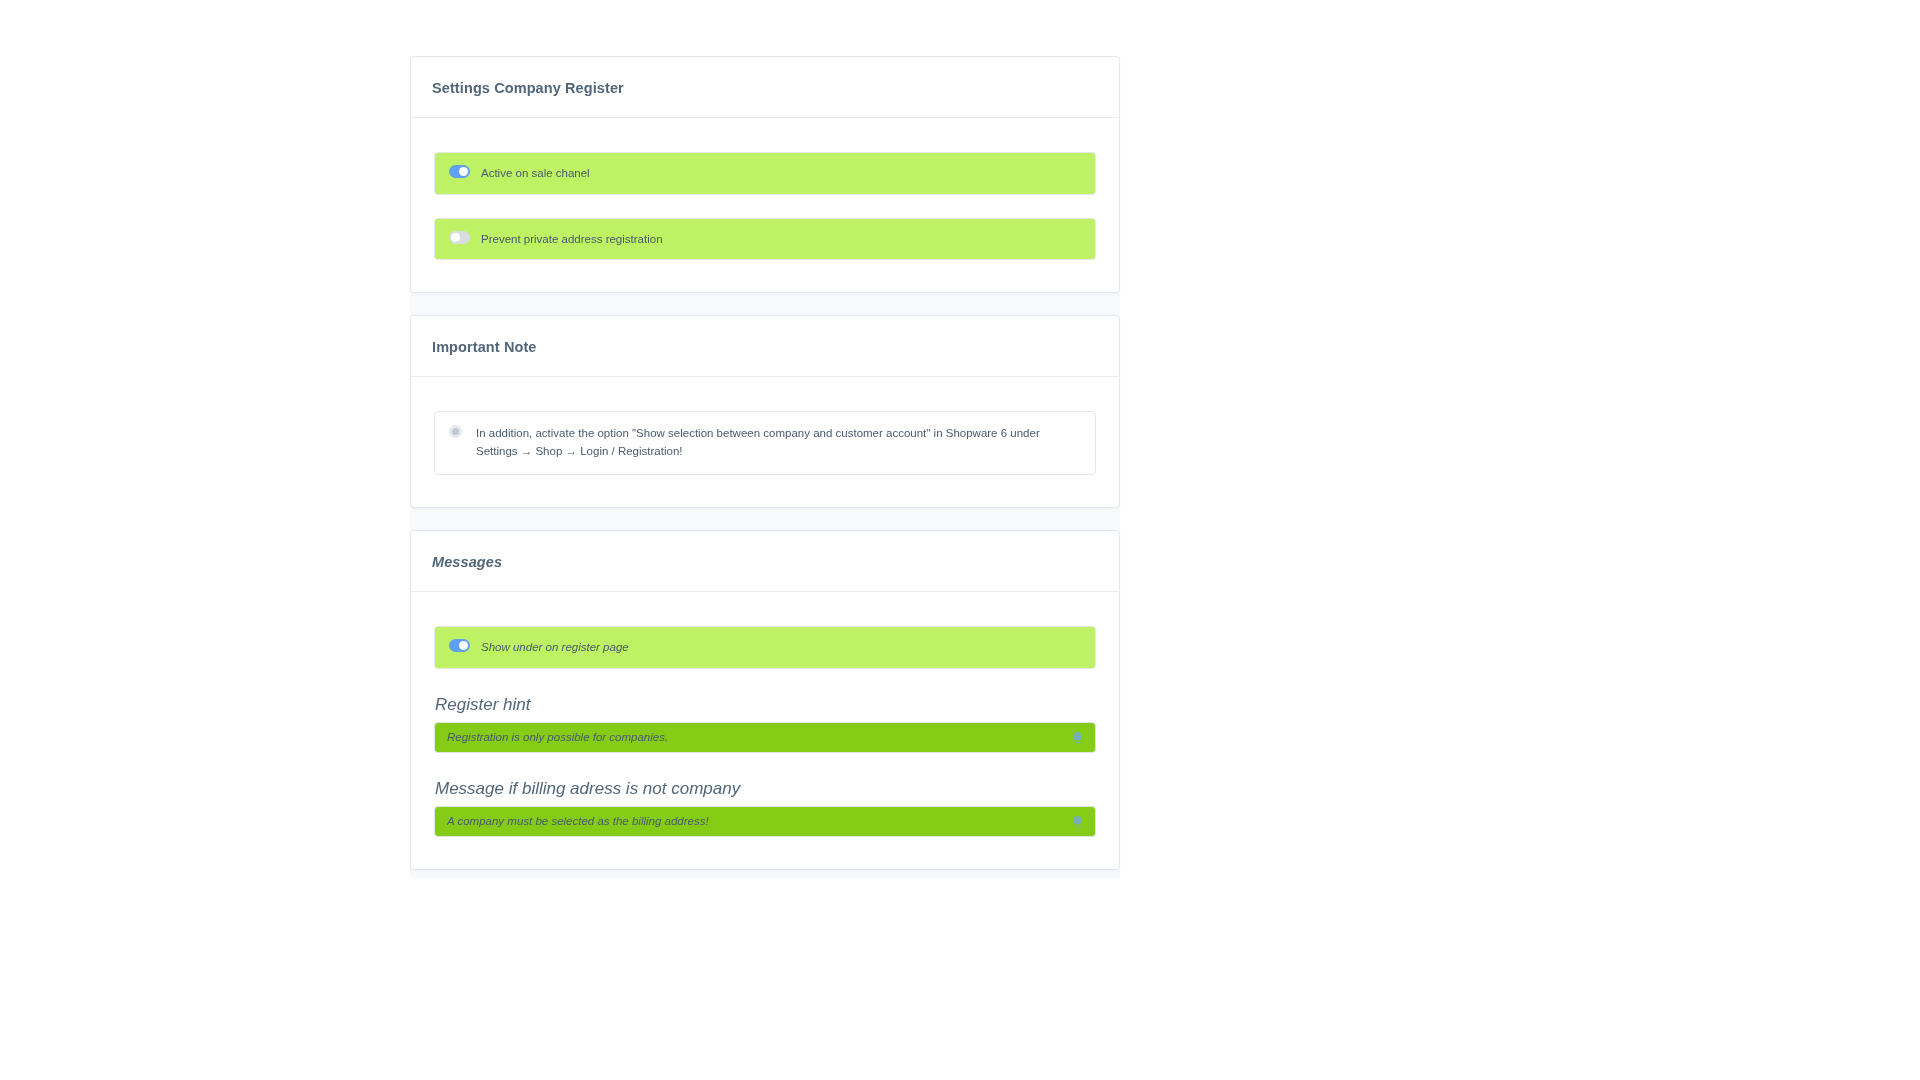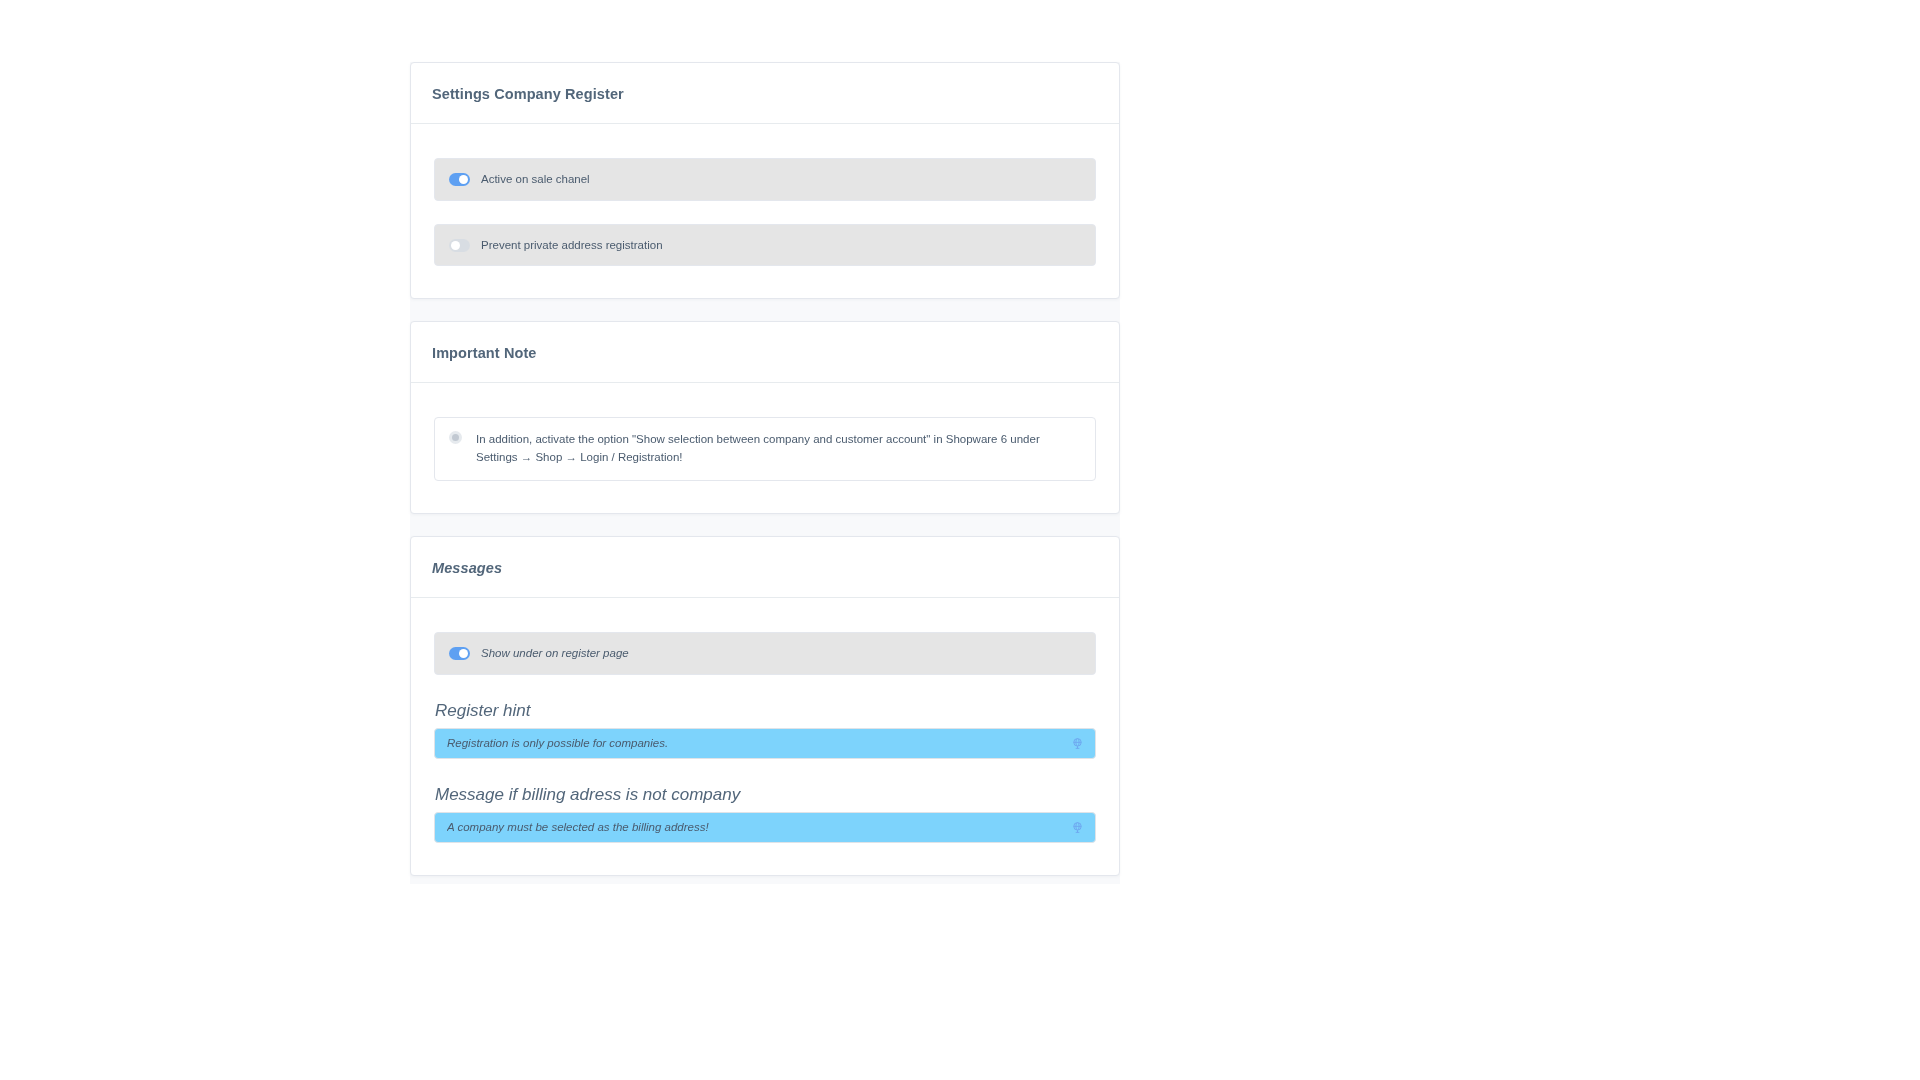--- a/index.html
+++ b/index.html
@@ -8,21 +8,21 @@
     width: 1920px;
     height: 1080px;
     background: #ffffff;
     font-family: "Liberation Sans", sans-serif;
     overflow: hidden;
   }
 
   .page {
     position: absolute;
     left: 410px;
-    top: 62px;
+    top: 56px;
     width: 710px;
     background: #f8f9fb;
     padding-bottom: 0;
   }
 
   
   .card {
     background: #ffffff;
     border: 1px solid #e4e7ed;
     border-radius: 4px;
@@ -41,26 +41,25 @@
     color: #52667a;
     letter-spacing: 0.1px;
   }
   .card-body {
     padding: 34px 23px 32px 23px;
   }
 
   
   .switch-row {
     display: flex;
-    align-items: center;
     border: 1px solid #e4e7ed;
     border-radius: 4px;
     padding: 12px 14px 12px 14px;
     min-height: 32px;
-    background: #e5e5e5;
+    background: #bef264;
     margin-bottom: 23px;
   }
   .switch-row:last-child { margin-bottom: 0; }
 
   .switch {
     position: relative;
     flex: 0 0 auto;
     width: 21px;
     height: 13px;
     border-radius: 7px;
@@ -124,21 +123,21 @@
     display: block;
     font-size: 17px;
     color: #52667a;
     margin-bottom: 7px;
     padding-left: 1px;
   }
   .field-wrap {
     position: relative;
     display: flex;
     align-items: center;
-    background: #7dd3fc;
+    background: #84cc16;
     border: 1px solid #dfe3e8;
     border-radius: 4px;
     height: 31px;
     padding: 0 38px 0 12px;
   }
   .field-value {
     font-size: 11.5px;
     color: #4a5b6e;
     white-space: nowrap;
     overflow: hidden;

